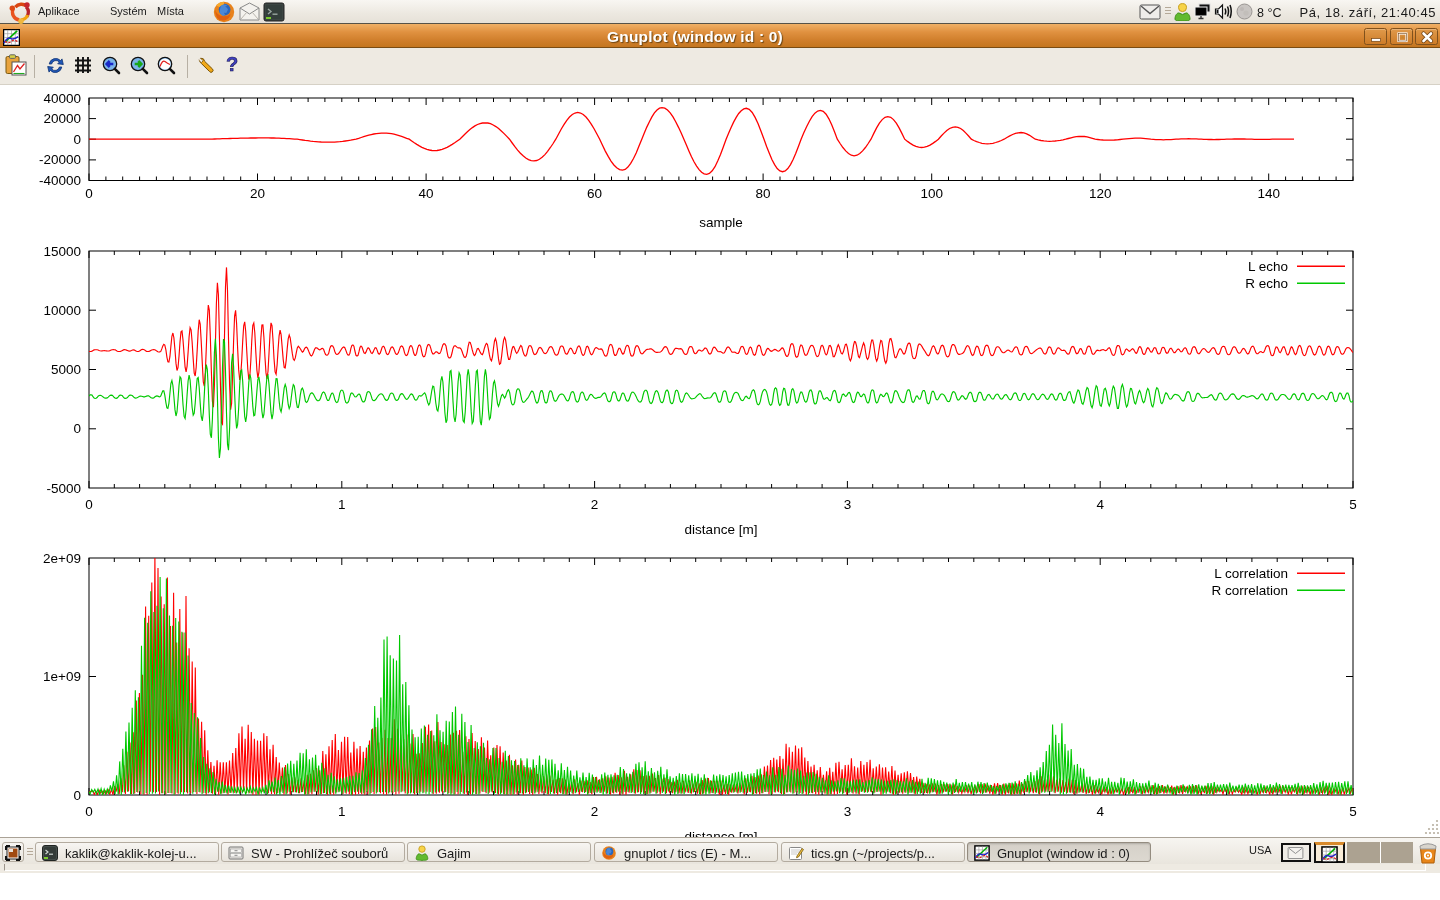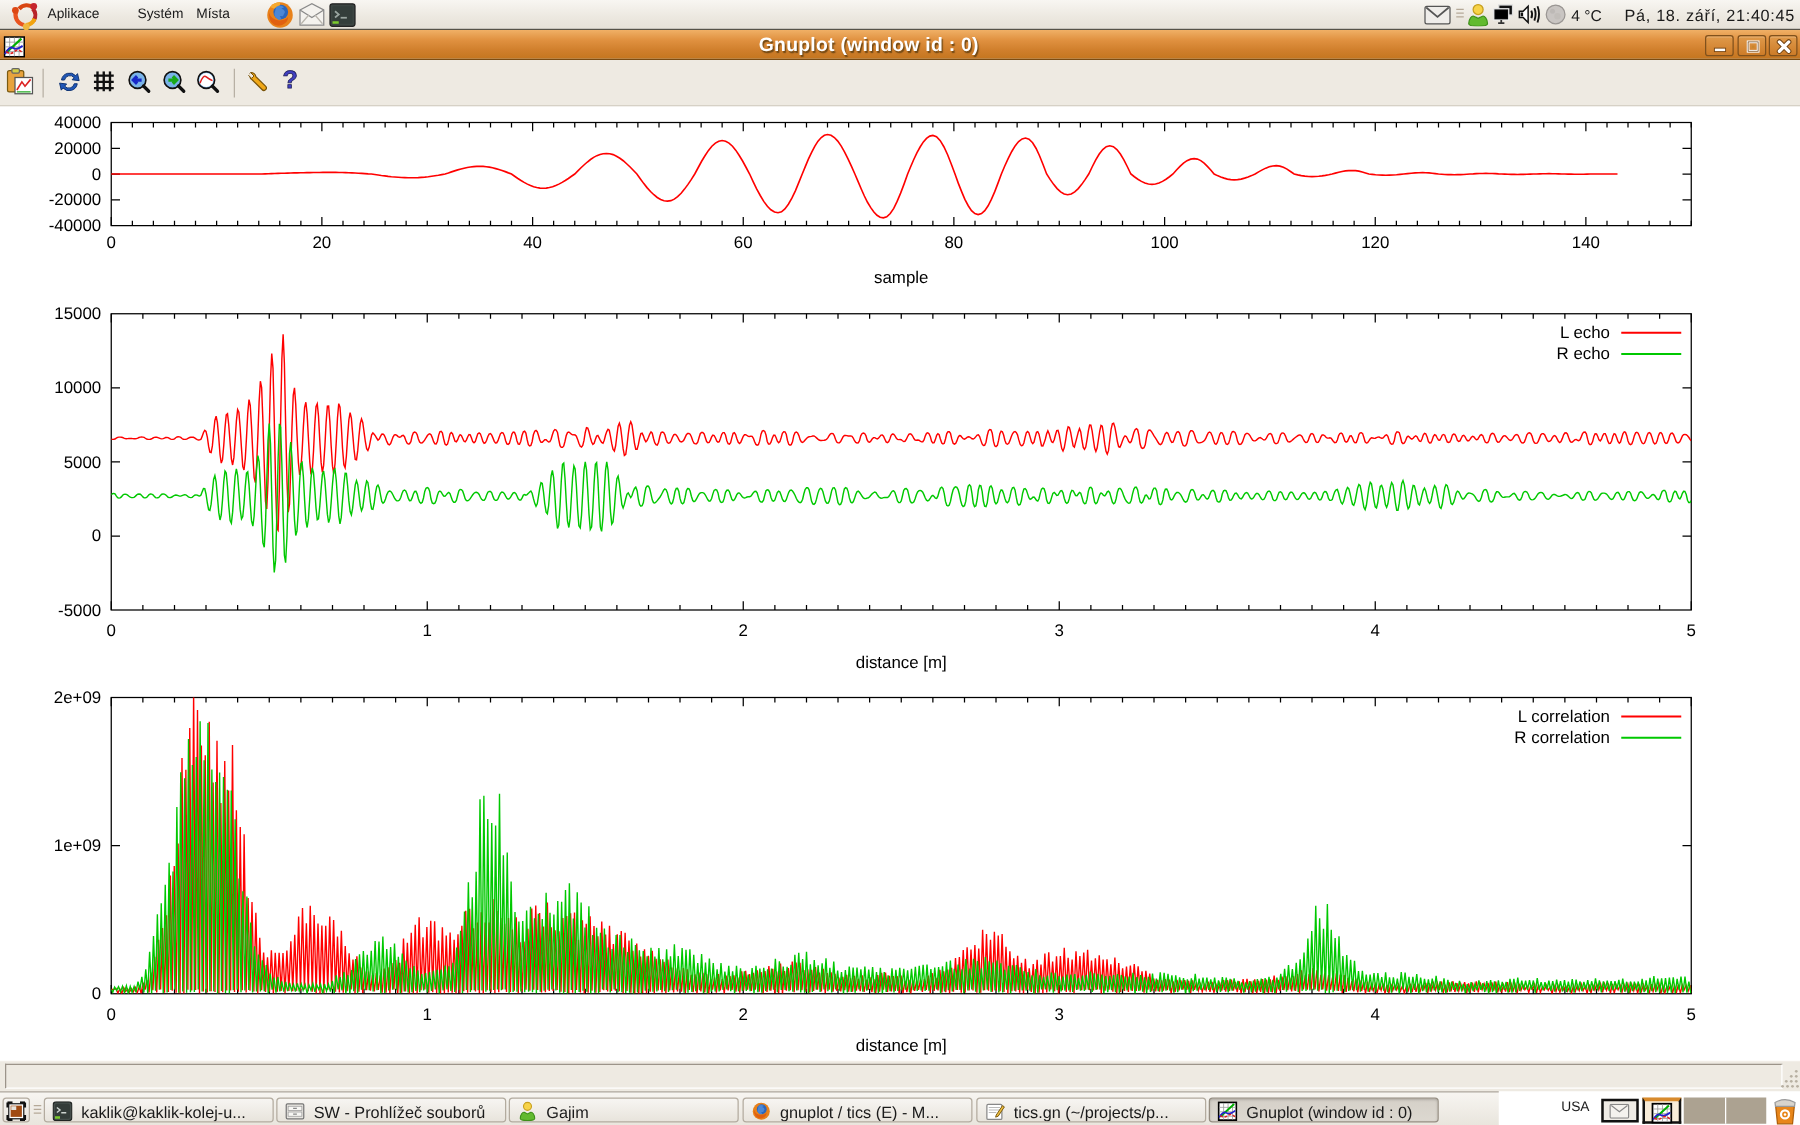--- a/index.html
+++ b/index.html
@@ -22,21 +22,21 @@
 
 #toolbar{left:0;top:48px;width:1440px;height:37px;background:#eeeae2;
  border-bottom:1px solid #d6d1c6}
 .tsep{top:7px;width:1px;height:23px;background:#b7b0a4}
 
 #statusbar{left:0;top:848px;width:1440px;height:25px;background:#eeeae2;
  border-top:1px solid #fdfcfa}
 #statusbar .box{left:4px;top:2px;width:1422px;height:20px;border:1px solid #9c948a;
  border-right-color:#fff;border-bottom-color:#fff;background:#eeeae2}
 
-#taskbar{left:0;top:873px;width:1199px;height:27px;
+#taskbar{left:0;top:837px;width:1440px;height:27px;
  background:linear-gradient(#f7f5f1,#e9e5dd);border-top:1px solid #aaa296}
 .tbtn{top:4px;height:20px;border:1px solid #b3ab9f;border-radius:3px;
  background:linear-gradient(#f7f5f2,#e8e4dc);font-size:13px;color:#1a1a1a;
  white-space:nowrap;overflow:hidden}
 .tbtn .lbl{position:absolute;left:29px;top:2.5px}
 .tbtn .ic{position:absolute;left:6px;top:2px;width:16px;height:16px}
 .tbtn.active{background:linear-gradient(#d5d0c8,#dcd8d0);border-color:#948c80;
  box-shadow:inset 0 1px 2px rgba(0,0,0,.18)}
 .handle{top:10px;width:6px;height:8px}
 .handle i{display:block;height:1px;background:#b5a998;margin-bottom:2px}
@@ -109,21 +109,21 @@
     <path d="M1.5 6h3l4-4v13l-4-4h-3z" fill="#fff" stroke="#111" stroke-width="1.2"></path>
     <rect x="2.5" y="7" width="2" height="3" fill="#111"></rect>
     <path d="M11 5.5q1.5 3 0 6M13.5 3.5q2 4.5 0 10M16 2q2.5 6 0 13" stroke="#111" stroke-width="1.5" fill="none"></path>
   </svg>
 
   <svg class="abs" style="left:1236px;top:3px" width="17" height="17" viewBox="0 0 17 17">
     <circle cx="8.5" cy="8.5" r="7.5" fill="#c9c5c2" stroke="#9a9693"></circle>
     <circle cx="6" cy="6" r="2" fill="#bdb9b6"></circle>
     <circle cx="10" cy="10" r="2.6" fill="#c2beba"></circle>
   </svg>
-  <div class="abs menu" style="left:1257px;font-size:12.5px;top:5.5px">4 °C</div>
+  <div class="abs menu" style="left:1257px;font-size:12.5px;top:5.5px">8 °C</div>
   <div class="abs menu" style="right:4px;left:auto;white-space:nowrap;font-size:13px;letter-spacing:.55px">Pá, 18. září, 21:40:45</div>
 </div>
 
 <div id="titlebar" class="abs">
   <svg class="abs" style="left:3px;top:4.5px" width="17" height="17" viewBox="0 0 18 18">
     <rect x="0.5" y="0.5" width="17" height="17" fill="#fff" stroke="#000" stroke-width="1.6"></rect>
     <path d="M5 1v16M9 1v16M13 1v16M1 5h16M1 9h16M1 13h16" stroke="#999" stroke-width=".7"></path>
     <path d="M2 14 L15 2" stroke="#00b000" stroke-width="1.8" fill="none"></path>
     <path d="M1 15 Q5 8 8 10 T16 8" stroke="#2222cc" stroke-width="1.6" fill="none"></path>
     <path d="M2 13 Q6 16 9 13 T16 14" stroke="#dd2222" stroke-width="1.4" fill="none" stroke-dasharray="2.5 1.5"></path>

